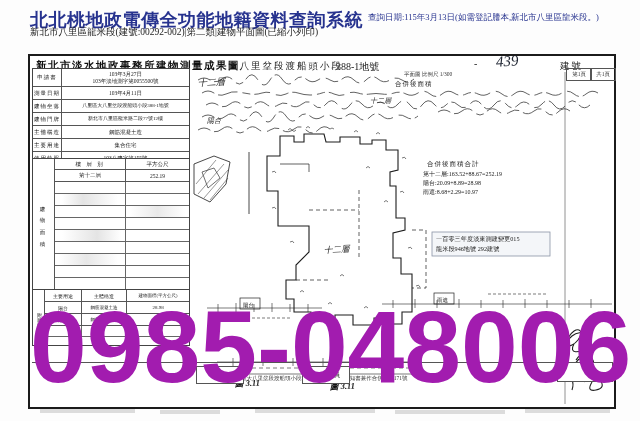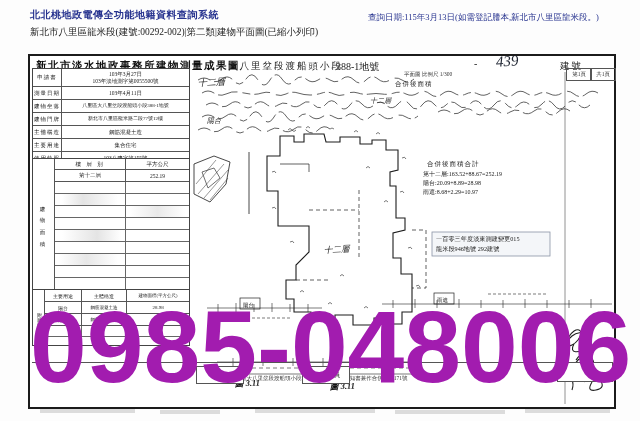--- a/index.html
+++ b/index.html
@@ -1,19 +1,19 @@
 <!DOCTYPE html>
 <html><head>
 <meta charset="utf-8">
 <style>
   html,body{margin:0;padding:0;}
   body{width:640px;height:421px;position:relative;background:#fdfdfd;overflow:hidden;
        font-family:"Liberation Serif",serif;color:#222;}
   .abs{position:absolute;}
-  .sys-title{left:30px;top:8px;font-size:10px;letter-spacing:.5px;color:#27338f;font-weight:600;}
+  .sys-title{left:30px;top:8px;font-size:18px;letter-spacing:.5px;color:#27338f;font-weight:600;}
   .query-date{left:368px;top:12px;font-size:8.5px;color:#27338f;}
   .subtitle{left:30px;top:26px;font-size:9.5px;color:#1c1c1c;}
   .doc{left:28px;top:54px;width:584px;height:351px;border:2px solid #1b1b1b;background:#fff;}
   .form-title{left:6px;top:3px;font-size:10.5px;font-weight:bold;letter-spacing:1.5px;color:#111;}
   .area-title{left:198px;top:4px;font-size:9.5px;letter-spacing:2px;}
   .land-no{left:306px;top:4px;font-size:10px;}
   .dash{left:444px;top:2px;font-size:10px;}
   .bno{left:466px;top:-3px;font-size:15px;font-style:italic;transform:rotate(-4deg);color:#1d2330;}
   .bno-label{left:514px;top:4px;font-size:9.5px;letter-spacing:2px;padding-left:16px;}
   .scale-note{left:374px;top:15px;font-size:5.5px;color:#333;}

